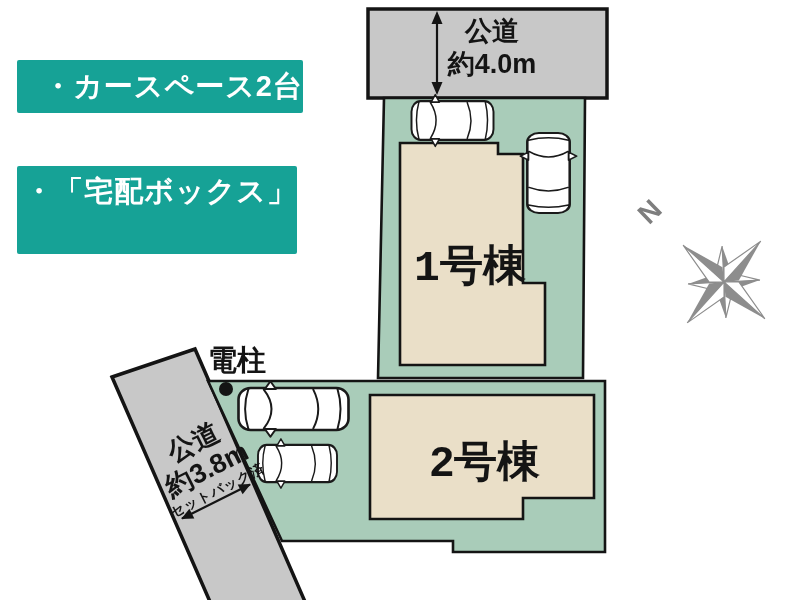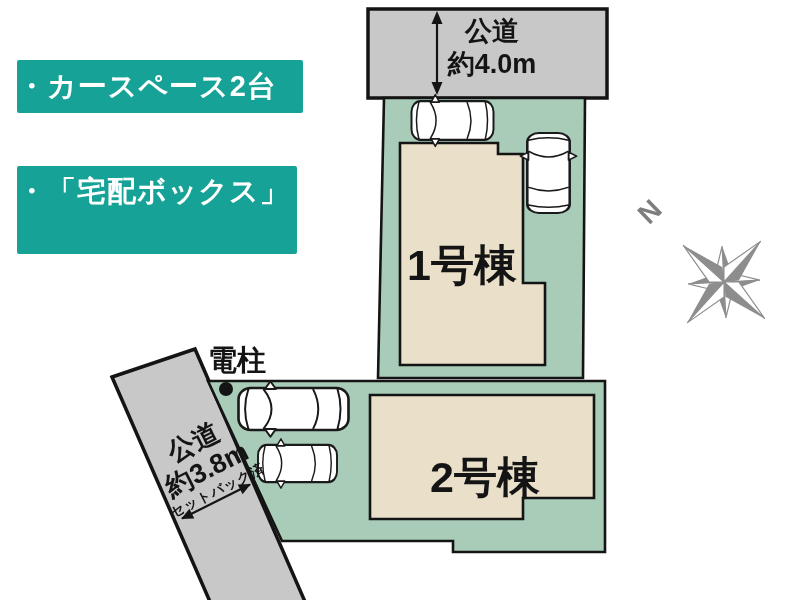--- a/index.html
+++ b/index.html
@@ -8,31 +8,31 @@
     font-family:"Liberation Sans","DejaVu Sans",sans-serif;
   }
   .plan{position:absolute;left:0;top:0;width:800px;height:600px;}
   .car-body{fill:#ffffff;stroke:#1a1a1a;stroke-width:2.4;}
   .car-line{fill:none;stroke:#1a1a1a;stroke-width:1.8;stroke-linecap:round;}
   .car-mirror{fill:#ffffff;stroke:#1a1a1a;stroke-width:1.8;stroke-linejoin:round;}
   .pt-light{fill:#ffffff;stroke:#8d8d8d;stroke-width:1.2;}
   .overlay{position:absolute;color:#141414;}
   .banner{
     position:absolute;left:17px;background:#16a296;color:#ffffff;border-radius:2px;
-    text-align:left;font-weight:700;letter-spacing:1px;
+    text-align:right;font-weight:700;letter-spacing:1px;
   }
   .banner-1{top:60px;width:286px;height:53px;font-size:29px;line-height:53px;}
   .banner-2{top:166px;width:280px;height:88px;font-size:29px;line-height:42px;padding-top:4px;box-sizing:border-box;}
   .road-top-label{
     left:442px;top:15px;width:100px;text-align:center;
     font-size:27px;line-height:33px;font-weight:600;
   }
   .bldg-label{position:absolute;text-align:center;font-weight:600;font-size:43px;color:#141414;}
-  .bldg-1-label{left:392px;top:237px;width:140px;}
-  .bldg-2-label{left:400px;top:433px;width:170px;margin-top:16px;}
+  .bldg-1-label{left:400px;top:237px;width:140px;font-family:Liberation Mono, monospace;}
+  .bldg-2-label{left:400px;top:433px;width:170px;}
   .pole-label{left:208px;top:341px;font-size:29px;font-weight:600;}
   .side-road-label{
     left:124px;top:425px;width:160px;text-align:center;font-weight:700;
     transform:rotate(-26.6deg);color:#141414;
   }
   .side-road-label .big{display:block;font-size:27px;line-height:30px;}
   .side-road-label .small{display:block;font-size:13.5px;line-height:17px;letter-spacing:1px;}
   .north-label{
     left:640px;top:196px;font-size:28px;font-weight:700;color:#7e7e7e;
     transform:rotate(-44deg);

